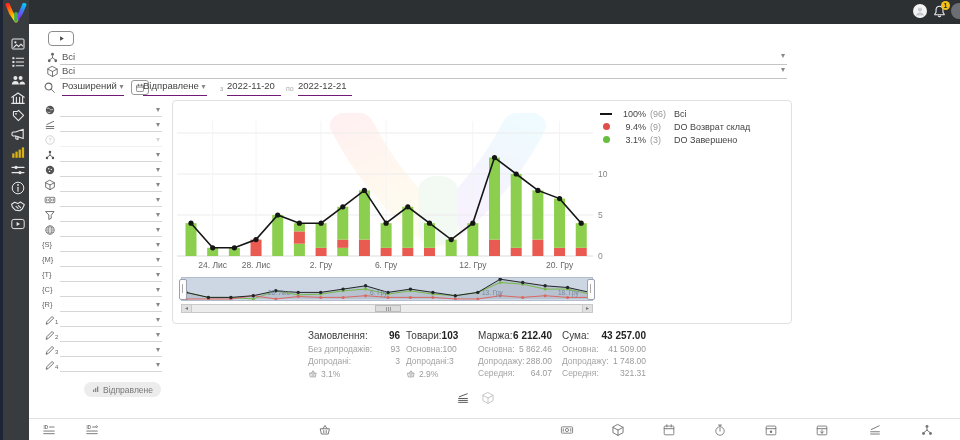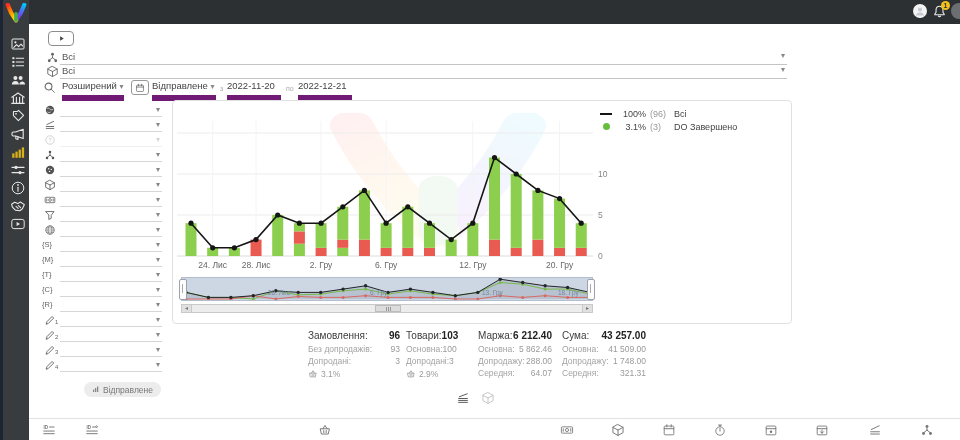--- a/index.html
+++ b/index.html
@@ -27,21 +27,21 @@
     color:#444;display:flex;align-items:center;justify-content:center;cursor:pointer;}
   #play-chip svg{width:9px;height:9px;}
   .top-row{position:absolute;left:31px;width:727px;height:14px;border-bottom:1px solid #c4c4c4;}
   .top-row .val{font-size:9.5px;color:#555;position:absolute;left:2px;top:1px;}
   .top-row .caret{position:absolute;right:2px;top:1px;}
   .row-icon{position:absolute;width:13px;height:13px;color:#666;}
   .row-icon svg{width:13px;height:13px;display:block;}
   .caret{font-size:8px;color:#888;}
 
   
-  .u-line{border-bottom:6px solid #701a75;}
+  .u-line{border-bottom:1px solid #701a75;}
   .f-item{position:absolute;top:56px;height:15px;font-size:9.5px;color:#444;}
   .f-small{position:absolute;top:61px;font-size:7px;color:#aaa;}
   #date-type-chip{left:102px;top:56px;width:16px;height:13px;border:1px solid #999;border-radius:3px;
     color:#555;display:flex;align-items:center;justify-content:center;cursor:pointer;}
   #date-type-chip svg{width:10px;height:10px;}
 
   
   .flt-row{position:absolute;left:0;width:135px;height:14px;}
   .flt-row .ficon{position:absolute;left:15px;top:0;width:12px;height:12px;color:#555;}
   .flt-row .ficon svg{width:12px;height:12px;display:block;}
@@ -250,21 +250,21 @@
     <div class="f-item u-line" style="left:33px;width:62px;">
       <span>Розширений</span>
       <span class="caret">▾</span>
     </div>
     <div class="abs" id="date-type-chip">
         <svg viewBox="0 0 16 16">
           <rect x="2.5" y="3.5" width="11" height="10" rx="1" fill="none" stroke="currentColor"></rect>
           <path d="M2.5 6.5h11M5.5 2v2.5M10.5 2v2.5" fill="none" stroke="currentColor" stroke-width="1.1" stroke-linecap="round" stroke-linejoin="round"></path>
         </svg>
       </div>
-    <div class="f-item u-line" style="left:123px;width:64px;">
+    <div class="f-item u-line" style="left:114px;width:64px;">
       <span>Відправлене</span>
       <span class="caret">▾</span>
     </div>
     <span class="f-small" style="left:191px;">з</span>
     <div class="f-item u-line" style="left:198px;width:54px;">
       <span>2022-11-20</span>
     </div>
     <span class="f-small" style="left:257px;">по</span>
     <div class="f-item u-line" style="left:269px;width:54px;">
       <span>2022-12-21</span>
@@ -560,20 +560,28 @@
           <div class="leg-row">
             <span class="leg-sw">
               <span class="leg-line" style="background:#151515"></span>
             </span>
             <span class="leg-pct">100%</span>
             <span class="leg-cnt">(96)</span>
             <span class="leg-lbl">Всі</span>
           </div>
           <div class="leg-row">
             <span class="leg-sw">
+              <span class="leg-dot" style="background:#e14f49"></span>
+            </span>
+            <span class="leg-pct">9.4%</span>
+            <span class="leg-cnt">(9)</span>
+            <span class="leg-lbl">DO Возврат склад</span>
+          </div>
+          <div class="leg-row">
+            <span class="leg-sw">
               <span class="leg-dot" style="background:#66bd3e"></span>
             </span>
             <span class="leg-pct">3.1%</span>
             <span class="leg-cnt">(3)</span>
             <span class="leg-lbl">DO Завершено</span>
           </div>
         </div>
       <div class="abs" id="mini">
           <svg viewBox="0 0 410 22" style="width:410px;height:22px;display:block">
             <polygon points="4.0,14.4 26.4,19.4 48.9,19.4 71.3,17.7 93.8,12.8 116.2,14.4 138.7,14.4 161.1,11.1 183.6,7.8 206.0,14.4 228.4,11.1 250.9,14.4 273.3,17.7 295.8,14.4 318.2,1.2 340.7,4.5 363.1,7.8 385.6,9.5 408.0,14.4 408,21 4,21" fill="rgba(110,125,145,.22)"></polygon>

